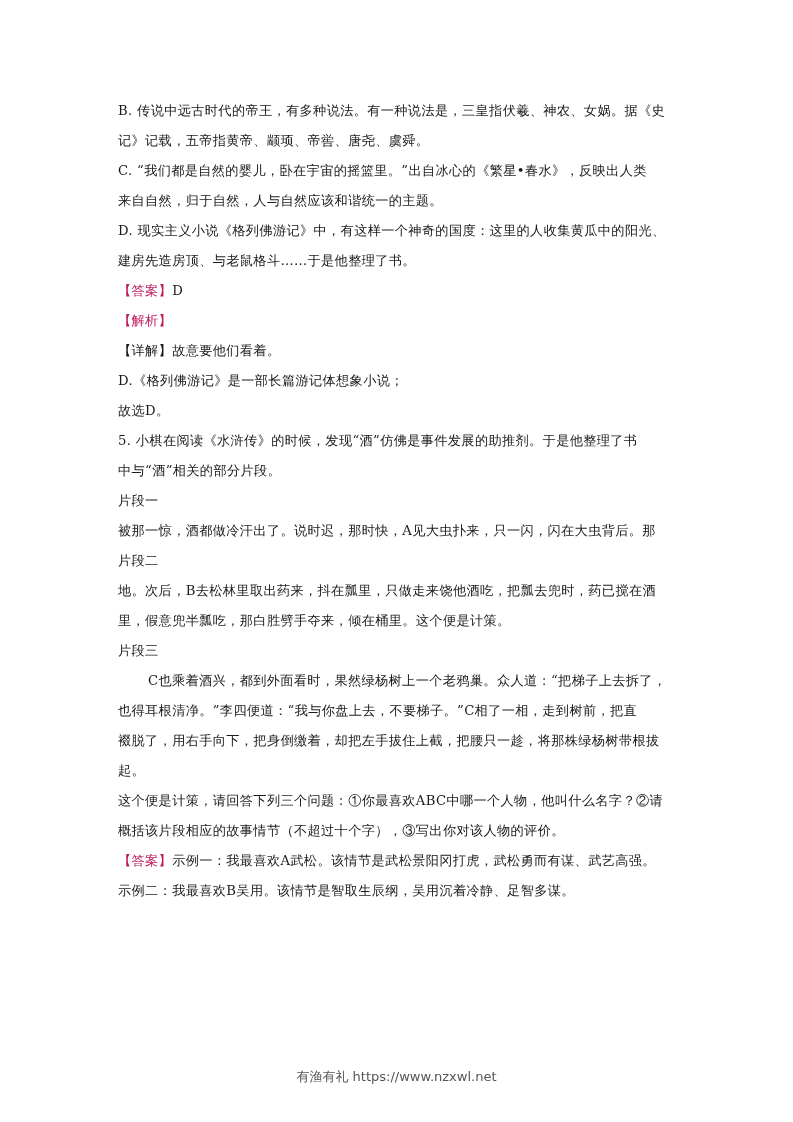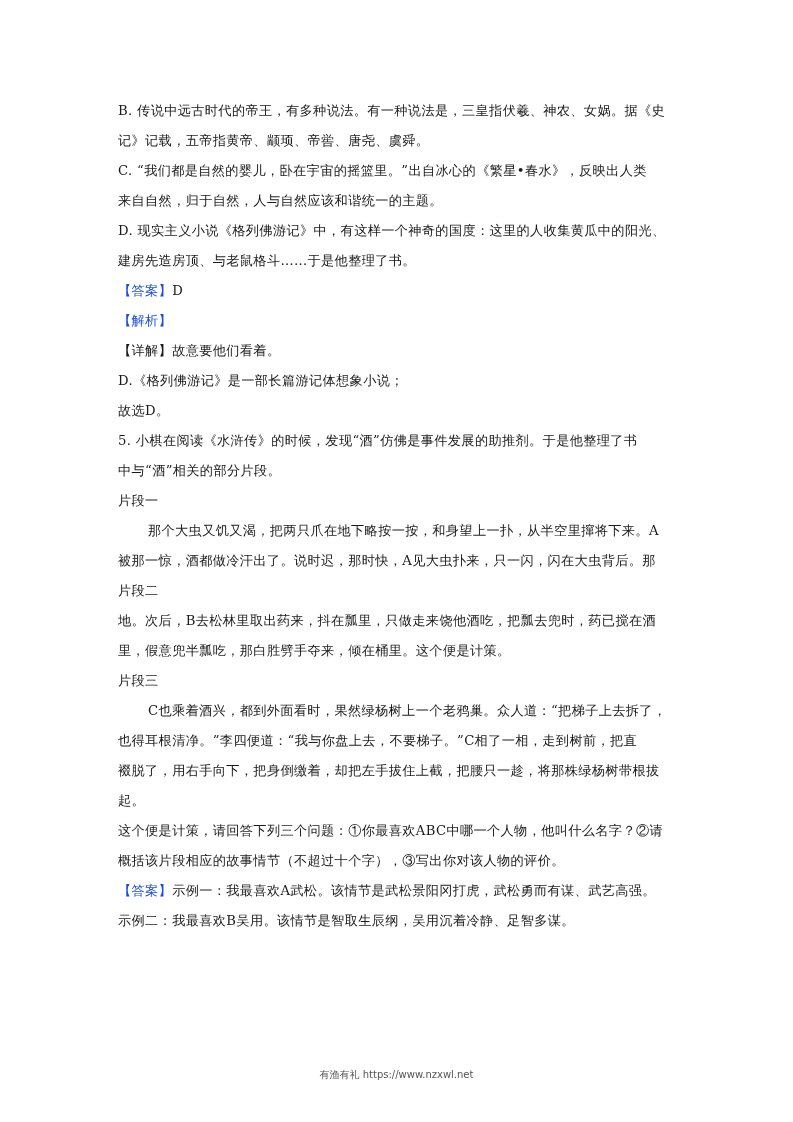--- a/index.html
+++ b/index.html
@@ -1,43 +1,42 @@
 <!DOCTYPE html>
 <html><head>
 <meta charset="utf-8">
 <style>
   html, body { margin: 0; padding: 0; background: #ffffff; }
   body { width: 793px; height: 1122px; position: relative; overflow: hidden;
          font-family: "DejaVu Serif", "Liberation Serif", serif; color: #1a1a1a; }
   .page { position: absolute; left: 118px; top: 96px; width: 570px; }
   .line { font-size: 13.2px; line-height: 30px; height: 30px; white-space: nowrap; letter-spacing: 0.35px; }
   .indent { padding-left: 30px; }
-  .label-blue { color: #1d4ed8; }
+  .label-blue { color: #be185d; }
   .footer { position: absolute; left: 0; width: 793px; top: 1068px; text-align: center;
-            font-family: "DejaVu Sans", "Liberation Sans", sans-serif; font-size: 10px; color: #555; }
+            font-family: "DejaVu Sans", "Liberation Sans", sans-serif; font-size: 13px; color: #555; }
 </style>
 </head>
 <body>
 
 <div class="page">
   <div class="line">B. 传说中远古时代的帝王，有多种说法。有一种说法是，三皇指伏羲、神农、女娲。据《史</div>
   <div class="line">记》记载，五帝指黄帝、颛顼、帝喾、唐尧、虞舜。</div>
   <div class="line">C. “我们都是自然的婴儿，卧在宇宙的摇篮里。”出自冰心的《繁星•春水》，反映出人类</div>
   <div class="line">来自自然，归于自然，人与自然应该和谐统一的主题。</div>
   <div class="line">D. 现实主义小说《格列佛游记》中，有这样一个神奇的国度：这里的人收集黄瓜中的阳光、</div>
   <div class="line">建房先造房顶、与老鼠格斗……于是他整理了书。</div>
   <div class="line"><span class="label-blue">【答案】</span><span>D</span></div>
   <div class="line label-blue">【解析】</div>
   <div class="line">【详解】故意要他们看着。</div>
   <div class="line">D.《格列佛游记》是一部长篇游记体想象小说；</div>
   <div class="line">故选D。</div>
   <div class="line">5. 小棋在阅读《水浒传》的时候，发现“酒”仿佛是事件发展的助推剂。于是他整理了书</div>
   <div class="line">中与“酒”相关的部分片段。</div>
   <div class="line">片段一</div>
-  <div class="line indent">那个大虫又饥又渴，把两只爪在地下略按一按，和身望上一扑，从半空里撺将下来。A</div>
   <div class="line">被那一惊，酒都做冷汗出了。说时迟，那时快，A见大虫扑来，只一闪，闪在大虫背后。那</div>
   <div class="line">片段二</div>
   <div class="line">地。次后，B去松林里取出药来，抖在瓢里，只做走来饶他酒吃，把瓢去兜时，药已搅在酒</div>
   <div class="line">里，假意兜半瓢吃，那白胜劈手夺来，倾在桶里。这个便是计策。</div>
   <div class="line">片段三</div>
   <div class="line indent">C也乘着酒兴，都到外面看时，果然绿杨树上一个老鸦巢。众人道：“把梯子上去拆了，</div>
   <div class="line">也得耳根清净。”李四便道：“我与你盘上去，不要梯子。”C相了一相，走到树前，把直</div>
   <div class="line">裰脱了，用右手向下，把身倒缴着，却把左手拔住上截，把腰只一趁，将那株绿杨树带根拔</div>
   <div class="line">起。</div>
   <div class="line">这个便是计策，请回答下列三个问题：①你最喜欢ABC中哪一个人物，他叫什么名字？②请</div>

